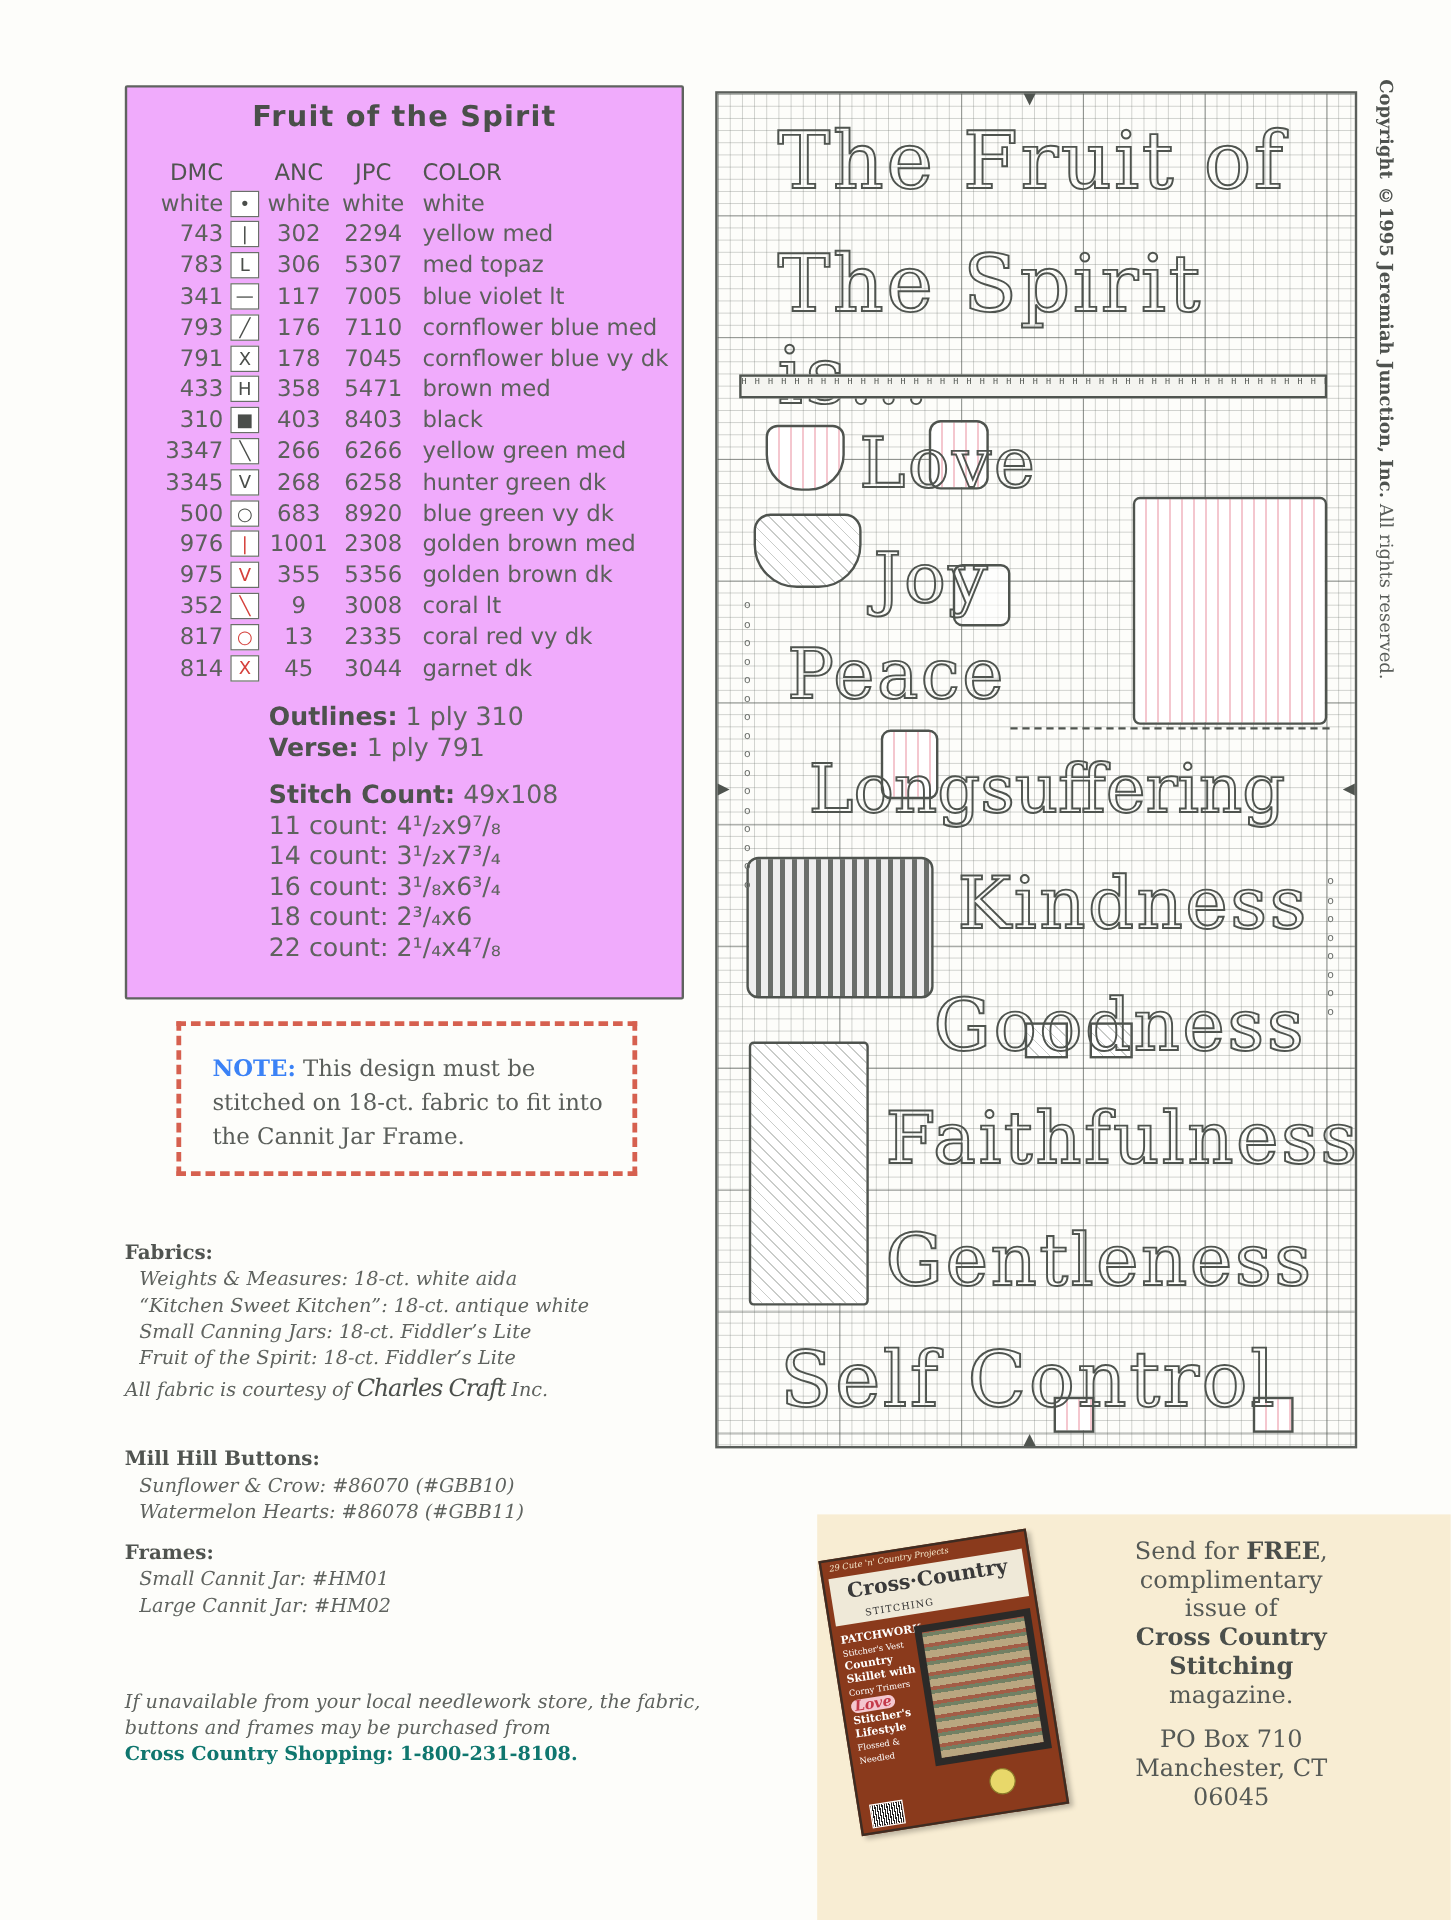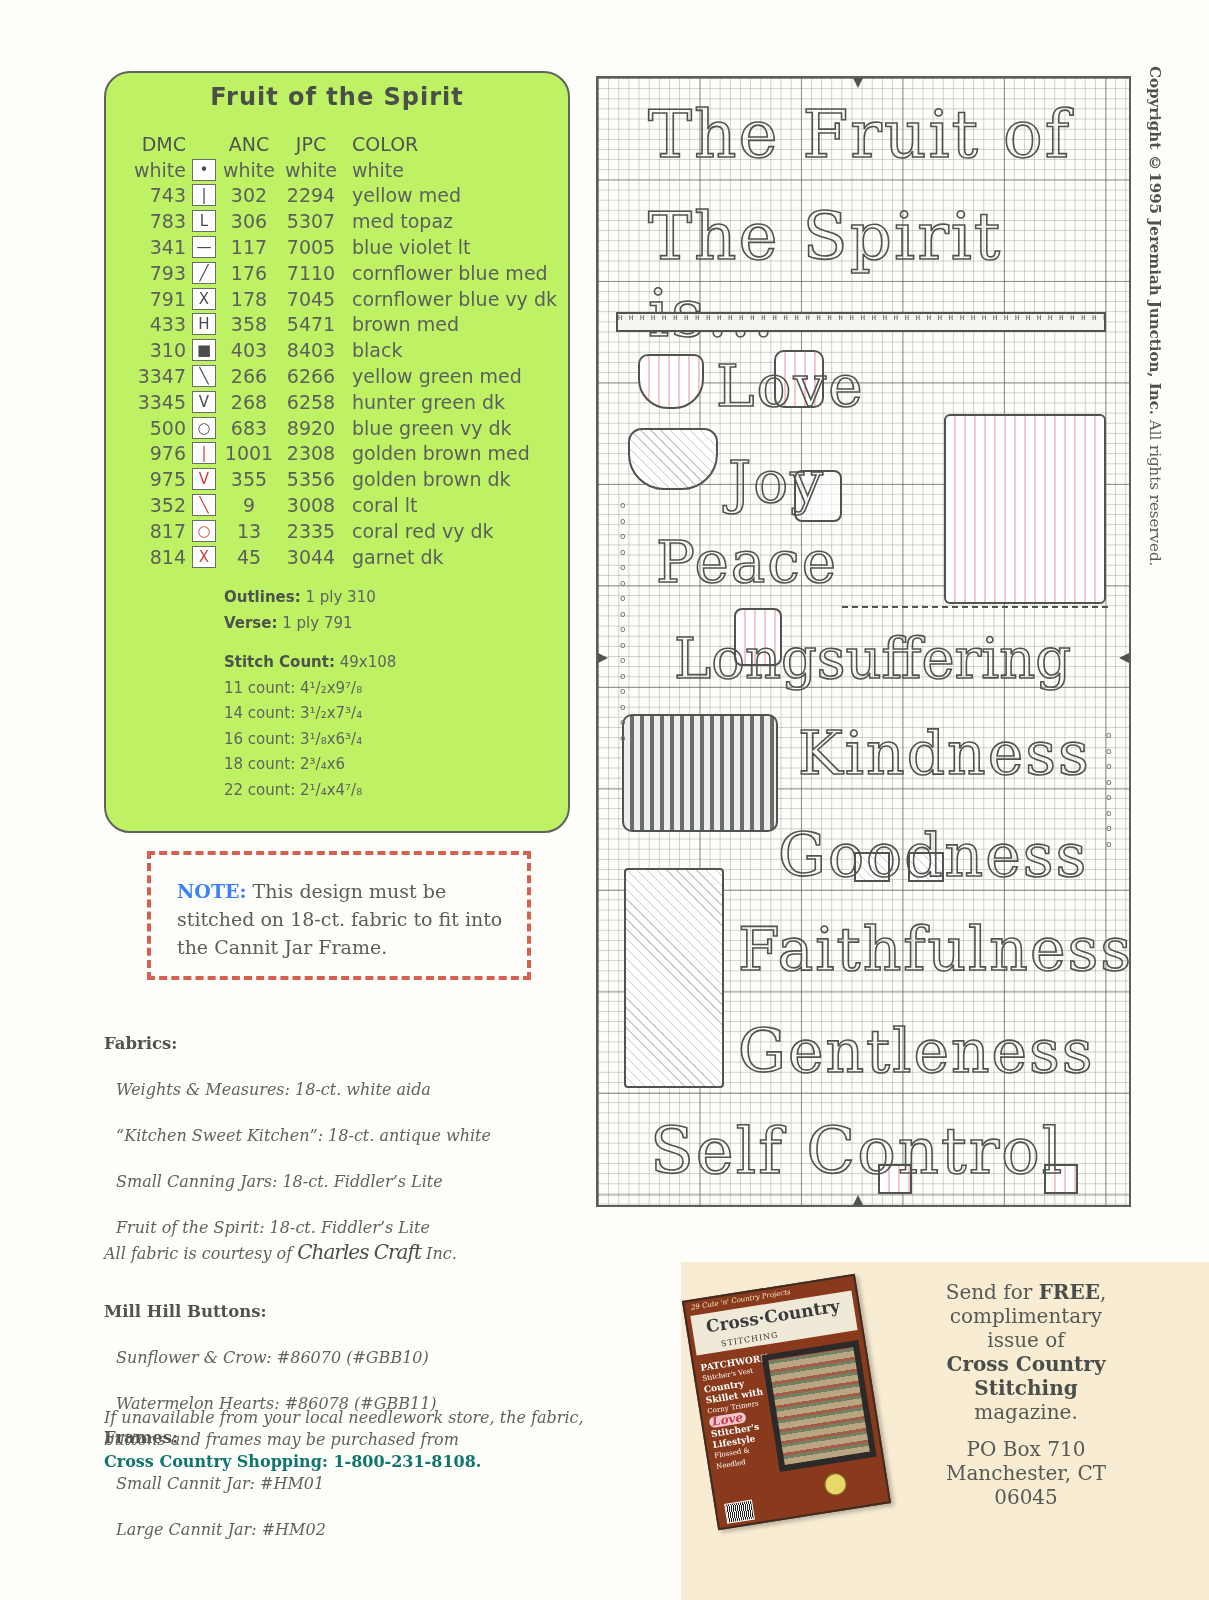--- a/index.html
+++ b/index.html
@@ -2,56 +2,56 @@
 <html><head>
 <meta charset="utf-8">
 <style>
   * { box-sizing: border-box; margin: 0; padding: 0; }
   html, body { width: 1209px; height: 1600px; background: #fdfdfa; overflow: hidden; }
   body { position: relative; font-family: "DejaVu Sans", sans-serif; color: #555a55; }
 
   
   .key-box {
     position: absolute; left: 104px; top: 71px; width: 466px; height: 762px;
-    border: 2px solid #5f635f; border-radius: 26px; background: #bef264;
+    border: 2px solid #5f635f; border-radius: 2px; background: #f0abfc;
   }
   .key-title {
     position: absolute; left: 0; right: 0; top: 10px; text-align: center;
     font-family: "DejaVu Sans", sans-serif; font-weight: bold; font-size: 24px;
     color: #4a4f4a; letter-spacing: 1px;
   }
   .key-table { position: absolute; left: 22px; top: 58px; }
   .key-row { display: flex; align-items: center; height: 25.8px; font-size: 19px; color: #5c605c; }
   .key-row.head { color: #4f544f; font-size: 19px; }
   .c-dmc { width: 58px; text-align: right; }
   .c-sym { width: 24px; height: 22px; margin: 0 4px 0 6px; display: flex; align-items: center; justify-content: center; font-size: 15px; }
   .c-sym.box { border: 1.5px solid #6a6e6a; background: #fff; }
   .c-anc { width: 58px; text-align: center; }
   .c-jpc { width: 66px; text-align: center; }
   .c-color { padding-left: 8px; }
 
-  .key-notes { position: absolute; left: 118px; top: 512px; font-size: 15px; color: #5f635f; line-height: 25.5px; }
+  .key-notes { position: absolute; left: 118px; top: 512px; font-size: 21px; color: #5f635f; line-height: 25.5px; }
   .key-notes b { color: #4d524d; }
   .key-notes .gap { height: 14px; }
 
   
   .note-box {
     position: absolute; left: 147px; top: 851px; width: 384px; height: 129px;
     border: 4px dashed #d6604f;
   }
   .note-text {
     position: absolute; left: 26px; top: 22px; width: 340px;
     font-family: "DejaVu Serif", serif; font-size: 19px; line-height: 28px; color: #5a5e5a;
   }
   .note-text b { color: #3b82f6; }
 
   
   .materials { position: absolute; left: 104px; top: 1033px; font-family: "DejaVu Serif", serif; color: #5f635f; }
   .mat-head { font-weight: bold; font-size: 16.5px; color: #505450; line-height: 22px; }
-  .mat-item { font-style: italic; font-size: 16px; line-height: 22px; padding-left: 12px; margin-top: 24px; }
+  .mat-item { font-style: italic; font-size: 16px; line-height: 22px; padding-left: 12px; }
   .mat-gap { height: 12px; }
   .courtesy { font-style: italic; font-size: 16px; line-height: 26px; }
   .courtesy .script { font-family: "DejaVu Serif", serif; font-style: italic; font-size: 20px; letter-spacing: -1px; color: #4b4f4b; }
   .avail { position: absolute; left: 104px; top: 1407px; font-family: "DejaVu Serif", serif; font-style: italic; font-size: 16px; line-height: 22px; color: #5f635f; }
   .avail b { font-style: normal; color: #0f766e; }
 
   
   .chart {
     position: absolute; left: 596px; top: 76px; width: 535px; height: 1131px;
     border: 2px solid #5b5f5b;

